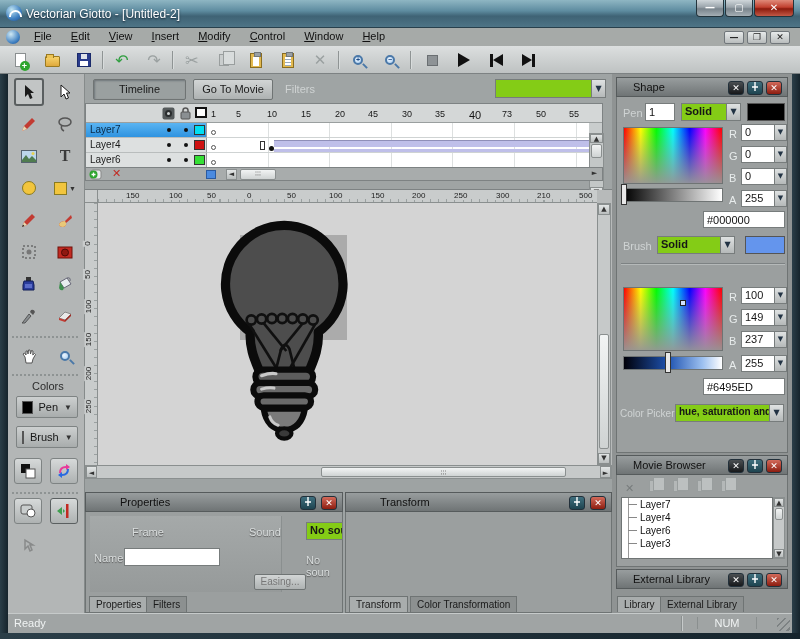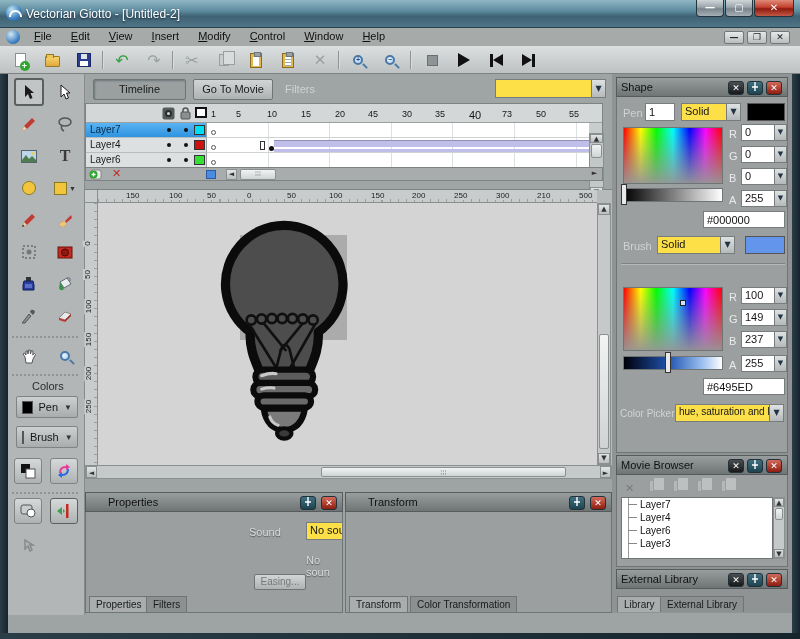--- a/index.html
+++ b/index.html
@@ -117,31 +117,31 @@
     background-size:4px 100%;background-repeat:no-repeat;background-position:9px 0;}
   .rnum{position:absolute;font-size:8px;color:#1c1c1c;background:#C9CCCC;padding:0 1px;}
   .stage{position:absolute;left:13px;top:13px;width:499px;height:262px;background:#D4D4D4;overflow:hidden;}
   .graysq{position:absolute;left:142px;top:32px;width:107px;height:105px;background:#ABABAB;}
   .scroll{background:#C6C9C9;border:1px solid #8a8f8f;}
   .thumb{background:linear-gradient(#f2f4f4,#cfd3d3);border:1px solid #8a8f8f;border-radius:2px;}
 
   
   .ptitle{position:absolute;height:20px;border:1px solid #565b5c;
     background:linear-gradient(#989d9e,#6f7475);color:#111;font-size:11px;
-    padding:3px 0 0 4px;}
+    padding:3px 0 0 16px;}
   .pbtn{position:absolute;top:3px;width:16px;height:14px;border-radius:3px;border:1px solid #22303a;
     color:#fff;text-align:center;font:bold 9px/12px "DejaVu Sans",sans-serif;}
   .pbtn.bk{background:linear-gradient(#4a4f52,#17191b);}
   .pbtn.pin{background:linear-gradient(#3f6f7e,#1e4450);}
   .pbtn.cl{background:linear-gradient(#d36a5a,#8d1d10);}
   .panelbody{position:absolute;background:#9B9F9F;border:1px solid #6f7474;border-top:none;}
   .fld{background:#fff;border:1px solid #777c7c;font-size:11px;color:#111;padding:1px 3px;
        font-family:"Liberation Sans",sans-serif;}
-  .combo{position:absolute;background:#fde047;border:1px solid #777c7c;font-size:11px;padding:1px 3px;
-    white-space:nowrap;overflow:hidden;}
+  .combo{position:absolute;background:#84cc16;border:1px solid #777c7c;font-size:11px;padding:1px 3px;
+    white-space:nowrap;overflow:hidden;font-weight:bold;}
   .chev{position:absolute;width:15px;background:linear-gradient(#dfe2e2,#b5b9b9);
     border:1px solid #777c7c;color:#234;text-align:center;font:bold 8px/14px "DejaVu Sans",sans-serif;}
   .spin{position:absolute;width:34px;height:17px;background:#fff;border:1px solid #777c7c;
     font-size:11px;padding:1px 3px;}
   .spindd{position:absolute;width:13px;height:17px;background:linear-gradient(#dfe2e2,#b5b9b9);
     border:1px solid #777c7c;text-align:center;font:bold 7px/15px "DejaVu Sans",sans-serif;color:#234;}
   .rgl{position:absolute;font-size:11px;color:#e8ecec;}
   .rainbow{position:absolute;border:1px solid #6f7474;
     background:linear-gradient(rgba(128,128,128,0) 0%,rgba(150,150,150,.95) 100%),
     linear-gradient(90deg,#f00,#ff0 17%,#0f0 33%,#0ff 50%,#00f 67%,#f0f 83%,#f00);}
@@ -563,20 +563,25 @@
   <div class="abs ptitle" style="left:85px;top:492px;width:258px;">
     <span style="margin-left:18px;">Properties</span>
     <div class="pbtn pin" style="right:26px;">
       <svg width="8" height="9" viewBox="0 0 8 9">
           <path d="M4 0 V5 M1 5 H7 M4 5 V9" stroke="#fff" stroke-width="1.4"></path>
         </svg>
     </div>
     <div class="pbtn cl" style="right:5px;">✕</div>
   </div>
   <div class="panelbody" style="left:85px;top:512px;width:258px;height:101px;">
+    <div class="abs" style="left:4px;top:4px;width:192px;height:76px;background:linear-gradient(#a5a9a9,#969a9a);border-right:1px solid #8a8f8f;">
+      <span class="lbl" style="left:42px;top:10px;">Frame</span>
+      <span class="lbl" style="left:4px;top:36px;">Name</span>
+      <input class="fld abs" style="left: 34px; top: 32px; width: 96px; height: 18px;" value="">
+    </div>
     <span class="lbl" style="left:163px;top:14px;">Sound</span>
     <div class="combo" style="left:220px;top:10px;width:37px;height:18px;">No sou</div>
     <span class="lbl" style="left:220px;top:42px;">No soun</span>
     <div class="tl-btn" style="left:168px;top:62px;width:52px;height:16px;line-height:14px;color:#777;font-size:10px;">Easing...</div>
     <div class="tab active" style="left:3px;top:84px;">Properties</div>
     <div class="tab" style="left:60px;top:84px;">Filters</div>
   </div>
 
   <div class="abs ptitle" style="left:345px;top:492px;width:267px;">
     <span style="margin-left:18px;">Transform</span>
@@ -698,14 +703,20 @@
           <path d="M4 0 V5 M1 5 H7 M4 5 V9" stroke="#fff" stroke-width="1.4"></path>
         </svg>
     </div>
     <div class="pbtn cl" style="right:5px;">✕</div>
   </div>
   <div class="abs" style="left:612px;top:589px;width:180px;height:24px;background:#8F9393;">
     <div class="tab active" style="left:5px;top:7px;">Library</div>
     <div class="tab" style="left:48px;top:7px;">External Library</div>
   </div>
 
+  <div class="abs statusbar">
+    <span class="abs" style="left:6px;top:3px;">Ready</span>
+    <span class="abs" style="right:110px;top:2px;width:1px;height:15px;background:#8a8f8f;box-shadow:1px 0 0 #c6caca;"></span>
+    <span class="abs" style="right:35px;top:3px;width:60px;text-align:center;border-left:1px solid #8a8f8f;border-right:1px solid #8a8f8f;">NUM</span>
+    <span class="grip"></span>
+  </div>
 
 </div>
 
 </body></html>

